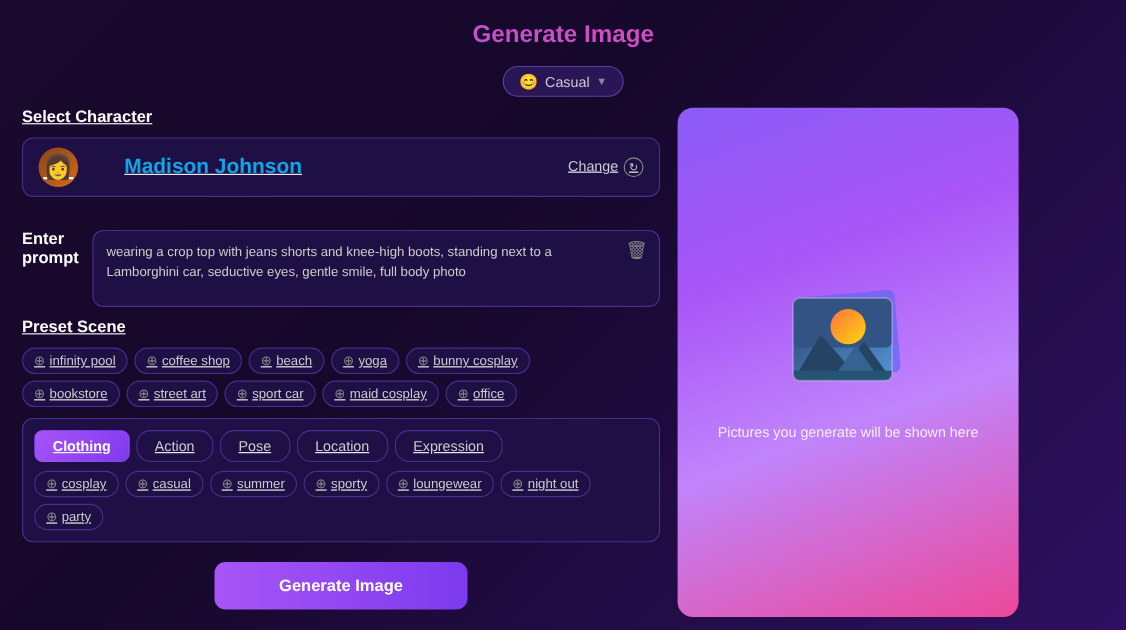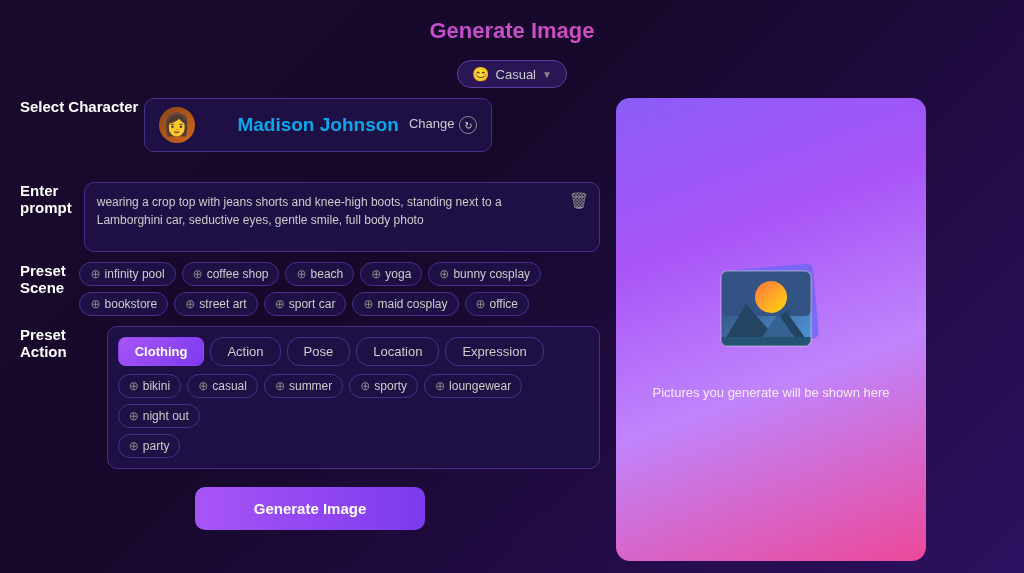--- a/index.html
+++ b/index.html
@@ -128,22 +128,23 @@
       right: 10px;
       color: #888;
       cursor: pointer;
       font-size: 16px;
       background: none;
       border: none;
     }
 
     .preset-scene-section, .preset-action-section {
       display: flex;
-      flex-direction: row;
+      flex-direction: column;
       gap: 6px;
+      text-decoration: underline;
     }
 
     .tags-row {
       display: flex;
       flex-wrap: wrap;
       gap: 6px;
     }
     .tag {
       display: inline-flex;
       align-items: center;
@@ -337,34 +338,33 @@
             </span>
             <span class="tag">
               <span class="plus">⊕</span>
               <span>office</span>
             </span>
           </div>
         </div>
     </div>
 
     <div class="preset-action-section">
-      <div class="section-label">Preset Action</div>
       <div class="action-tabs-container">
         <div class="action-tabs" id="action-tabs-row">
             <button class="action-tab active">Clothing</button>
             <button class="action-tab">Action</button>
             <button class="action-tab">Pose</button>
             <button class="action-tab">Location</button>
             <button class="action-tab">Expression</button>
           </div>
         <div class="action-tags-row" id="clothing-tags-row">
             <div style="display: flex; flex-wrap: wrap; gap: 6px;">
               <span class="tag">
                 <span class="plus">⊕</span>
-                <span>bikini</span>
+                <span>cosplay</span>
               </span>
               <span class="tag">
                 <span class="plus">⊕</span>
                 <span>casual</span>
               </span>
               <span class="tag">
                 <span class="plus">⊕</span>
                 <span>summer</span>
               </span>
               <span class="tag">

